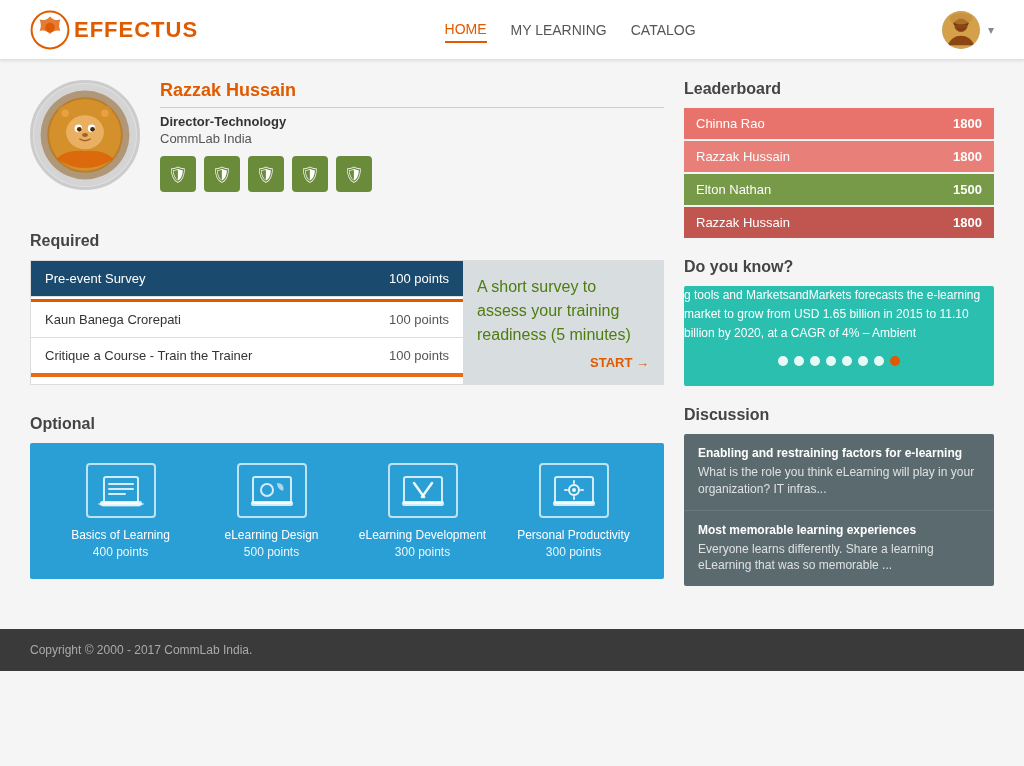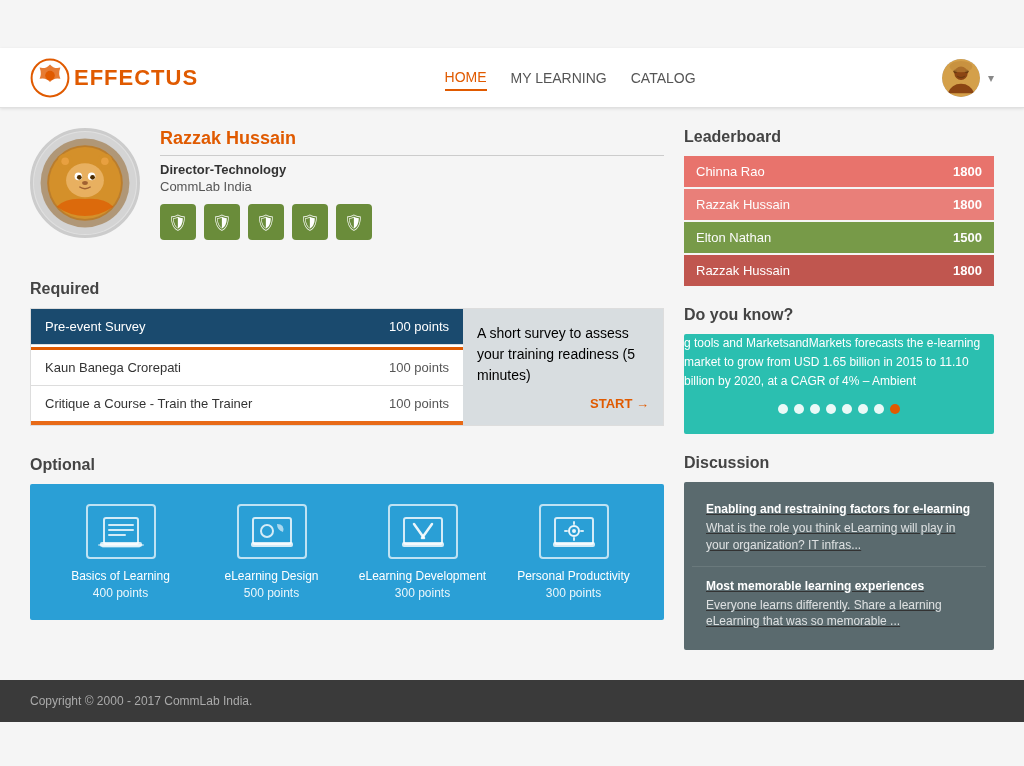--- a/index.html
+++ b/index.html
@@ -8,21 +8,20 @@
     
     .header {
       background: #fff;
       display: flex;
       align-items: center;
       justify-content: space-between;
       padding: 0 30px;
       height: 60px;
       border-bottom: 1px solid #e0e0e0;
       box-shadow: 0 1px 3px rgba(0,0,0,0.1);
-      margin-top: 48px;
     }
     .logo-area {
       display: flex;
       align-items: center;
     }
     .logo-text {
       font-size: 22px;
       font-weight: bold;
       color: #e05a00;
       letter-spacing: 1px;
@@ -185,22 +184,22 @@
     }
     .required-desc {
       width: 200px;
       background: #d8dde0;
       padding: 14px;
       display: flex;
       flex-direction: column;
       justify-content: space-between;
     }
     .desc-text {
-      font-size: 14px;
-      color: #000000;
+      font-size: 16px;
+      color: #4d7c0f;
       line-height: 1.5;
     }
     .start-link {
       color: #e05a00;
       font-size: 13px;
       font-weight: bold;
       cursor: pointer;
       align-self: flex-end;
       margin-top: 8px;
     }
@@ -284,24 +283,23 @@
       border-radius: 50%;
       background: rgba(255,255,255,0.5);
     }
     .dyk-dot.active { background: #e05a00; }
     .dyk-dot.white { background: rgba(255,255,255,0.9); }
 
     
     .discussion-section {}
     .discussion-box {
       background: #5a6a6e;
-      padding: 8px;
+      padding: 0;
       border-radius: 2px;
       overflow: hidden;
-      text-decoration: underline;
     }
     .discussion-item {
       padding: 12px 14px;
       border-bottom: 1px solid rgba(255,255,255,0.1);
     }
     .discussion-item:last-child { border-bottom: none; }
     .discussion-title {
       color: #fff;
       font-weight: bold;
       font-size: 12px;

